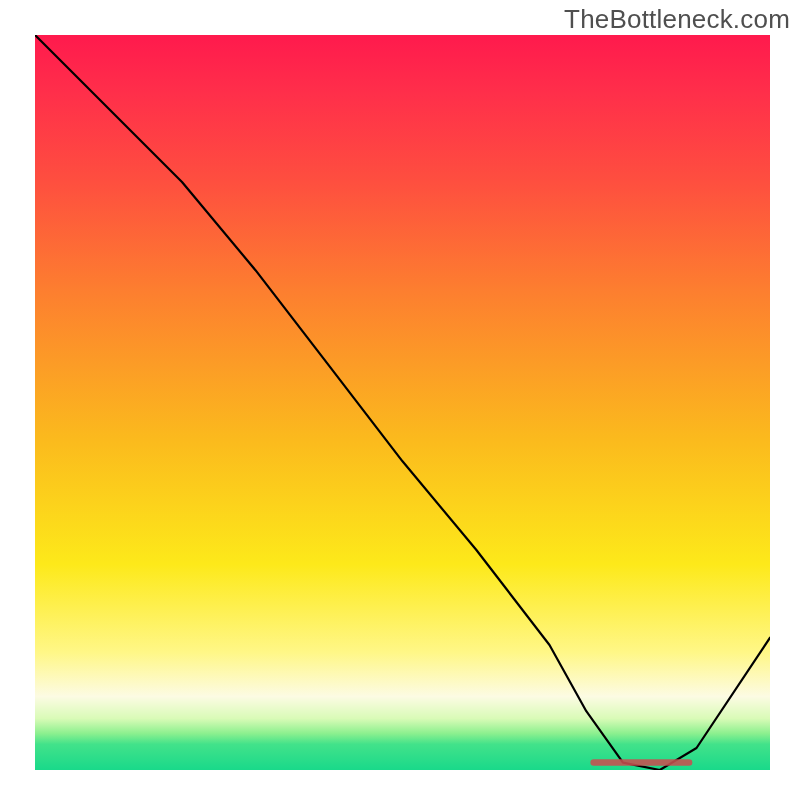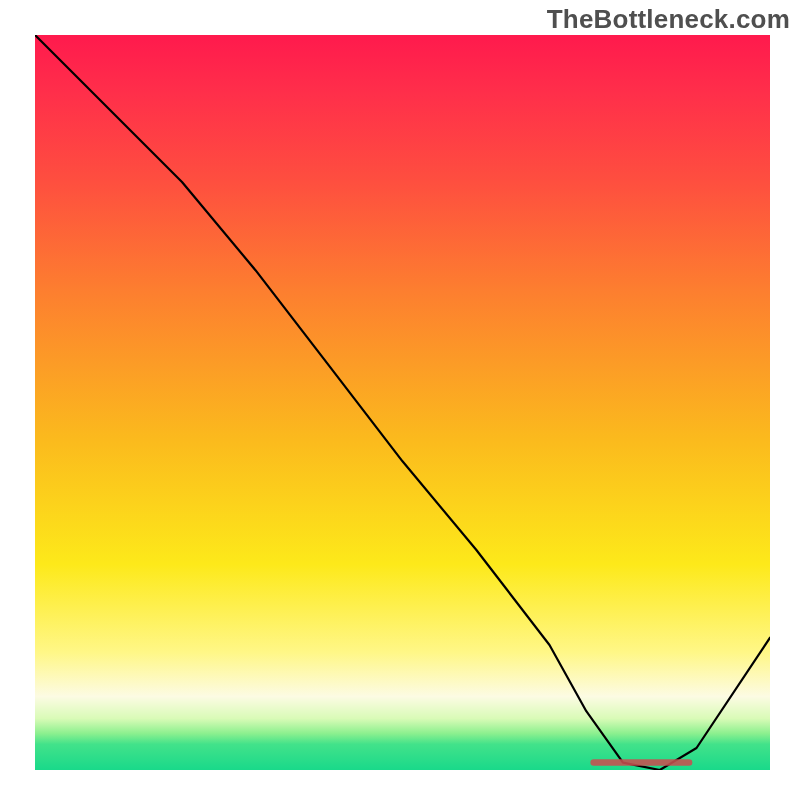--- a/index.html
+++ b/index.html
@@ -14,21 +14,21 @@
   .stage {
     position: relative;
     width: 800px;
     height: 800px;
   }
   .watermark {
     position: absolute;
     top: 4px;
     right: 10px;
     font-size: 26px;
-    font-weight: 700;
+    font-weight: 400;
     color: #4f4f4f;
     letter-spacing: 0.2px;
     font-family: Arial, Helvetica, sans-serif;
   }
   
   .plot {
     position: absolute;
     left: 35px;
     top: 35px;
     width: 735px;

